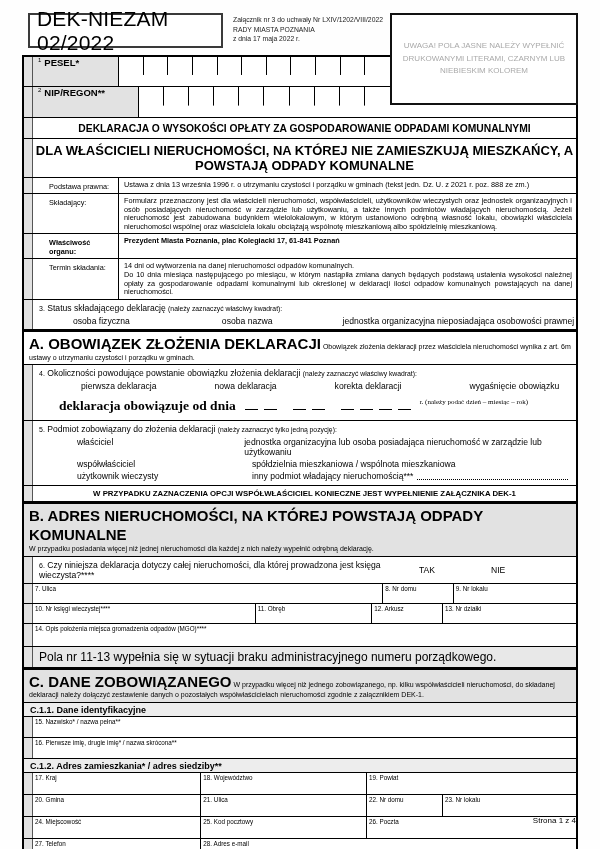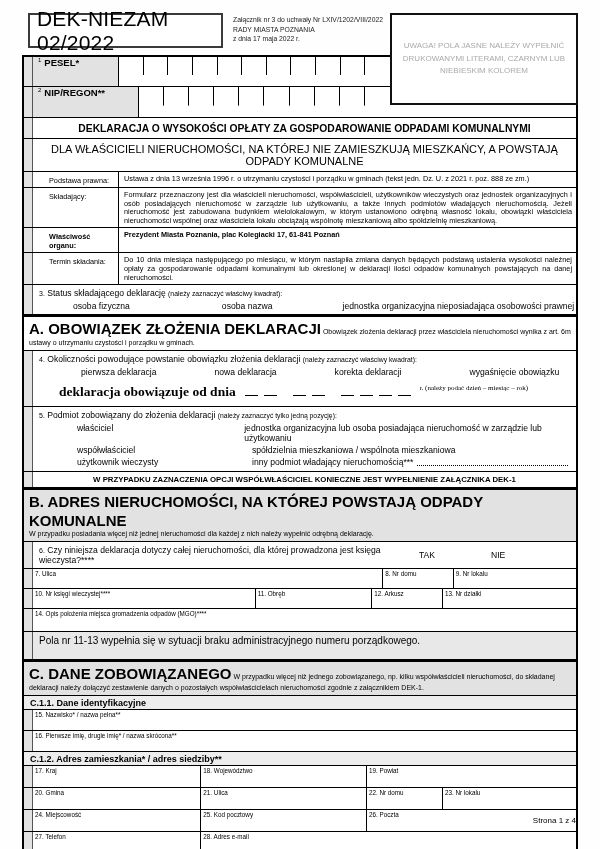--- a/index.html
+++ b/index.html
@@ -29,21 +29,21 @@
   .idlabel { background:#e2e2e2; border-right:1px solid #000; font-weight:bold;
     font-size:9.5px; display:flex; align-items:flex-start; padding-left:5px; }
   .idlabel .fno { font-size:6px; font-weight:normal; margin-right:3px; vertical-align:top; }
   .idlabel.w1 { width:86px; } .idlabel.w2 { width:106px; }
   .boxes { flex:1; display:flex; }
   .boxes .tick { flex:1; background:linear-gradient(#000,#000) right top/1px 62% no-repeat; }
   .boxes .tick:last-child { background:none; }
 
   .title-row { border-top:1px solid #000; }
   .title-cell { text-align:center; font-weight:bold; font-size:10.3px; padding:5px 2px 4px; }
-  .subtitle-cell { text-align:center; font-weight:normal; font-size:11px; padding:4px 2px; }
+  .subtitle-cell { text-align:center; font-weight:bold; font-size:13px; padding:4px 2px; }
 
   
   .info-label { width:86px; flex:0 0 86px; border-right:1px solid #000; font-size:7.3px;
     padding:4px 2px 2px 16px; }
   .info-val { flex:1; font-size:7.3px; line-height:1.18; padding:3px 4px 2px 5px; text-align:justify; }
   .b { font-weight:bold; }
 
   
   .qline { font-size:8.6px; padding:3px 0 1px 6px; }
   .qno { font-size:7px; }
@@ -61,21 +61,21 @@
   .blank { display:inline-block; width:13px; height:11px; border-bottom:1.6px solid #000; margin:0 3px; }
   .bgap { width:10px; display:inline-block; }
   .date-suffix { font-size:7px; font-weight:normal; margin-left:6px; padding-bottom:1px; }
 
   
   .fgrid { display:flex; }
   .fcell { border-right:1px solid #000; padding:1px 2px; font-size:6.3px; line-height:1.2; overflow:hidden; }
   .fcell:last-child { border-right:none; }
 
   .note-center { text-align:center; font-weight:bold; font-size:7.8px; padding:3px 2px; }
-  .note-gray { background:#e8e8e8; font-size:10px; padding:3px 2px 13px 6px; }
+  .note-gray { background:#e8e8e8; font-size:12px; padding:3px 2px 3px 6px; }
 
   .q6row { display:flex; font-size:8.6px; padding:3px 0 3px 6px; align-items:center; }
   .q6row .yn { flex:0 0 72px; text-align:left; font-weight:normal; }
 
   .footer { position:absolute; right:24px; top:816px; font-size:8px; }
 
   .dotted { flex:1; border-bottom:1px dotted #000; margin:0 8px 2px 4px; height:9px; }
 </style>
 </head>
 <body>
@@ -159,20 +159,21 @@
     </div>
     <div class="row">
       <div class="gutter"></div>
       <div class="info-label b">Właściwość organu:</div>
       <div class="info-val b">Prezydent Miasta Poznania, plac Kolegiacki 17, 61-841 Poznań</div>
     </div>
     <div class="row">
       <div class="gutter"></div>
       <div class="info-label">Termin składania:</div>
       <div class="info-val">
+        <div>14 dni od wytworzenia na danej nieruchomości odpadów komunalnych.</div>
         <div>Do 10 dnia miesiąca następującego po miesiącu, w którym nastąpiła zmiana danych będących podstawą ustalenia wysokości należnej opłaty za gospodarowanie odpadami komunalnymi lub określonej w deklaracji ilości odpadów komunalnych powstających na danej nieruchomości.</div>
       </div>
     </div>
 
     <div class="row">
       <div class="gutter"></div>
       <div class="rc">
         <div class="qline">
           <span class="qno">3.</span>
           <span>Status składającego deklarację</span>

